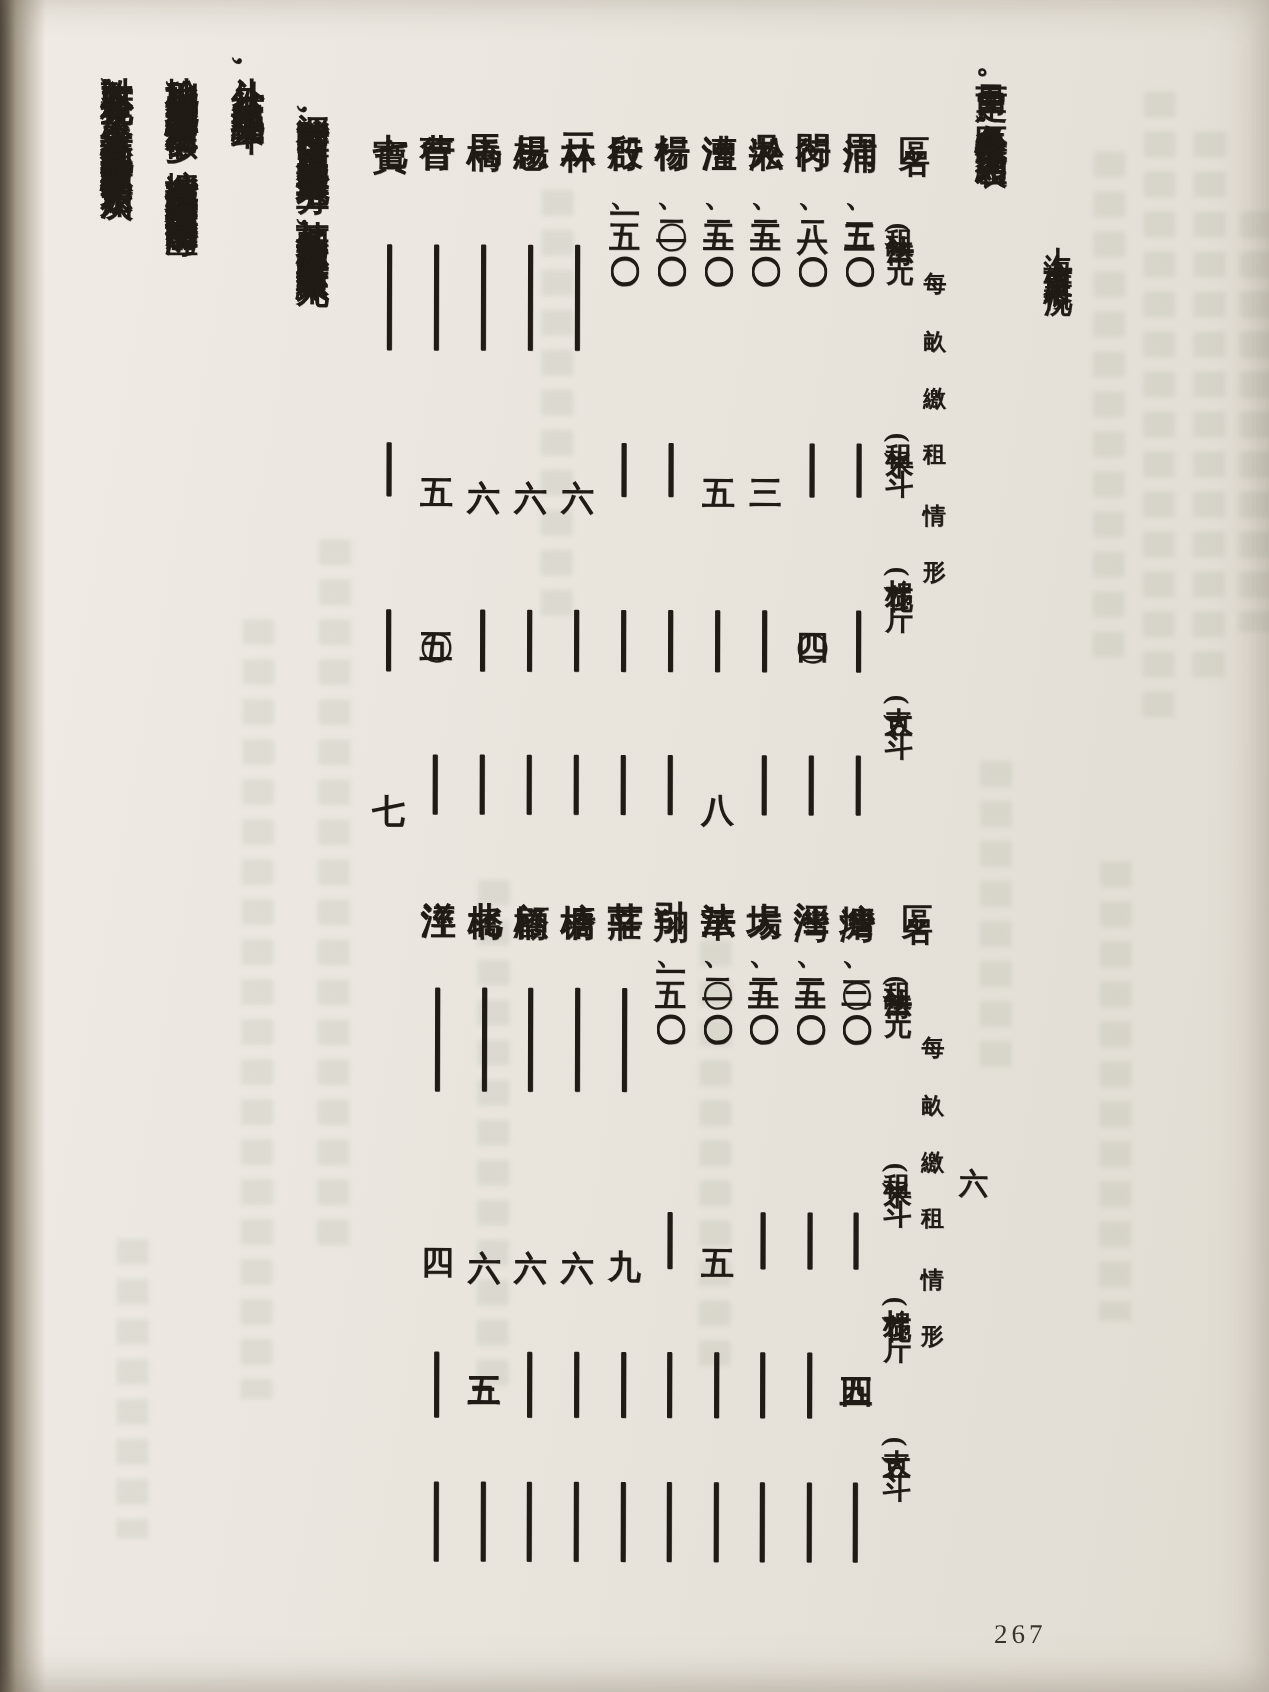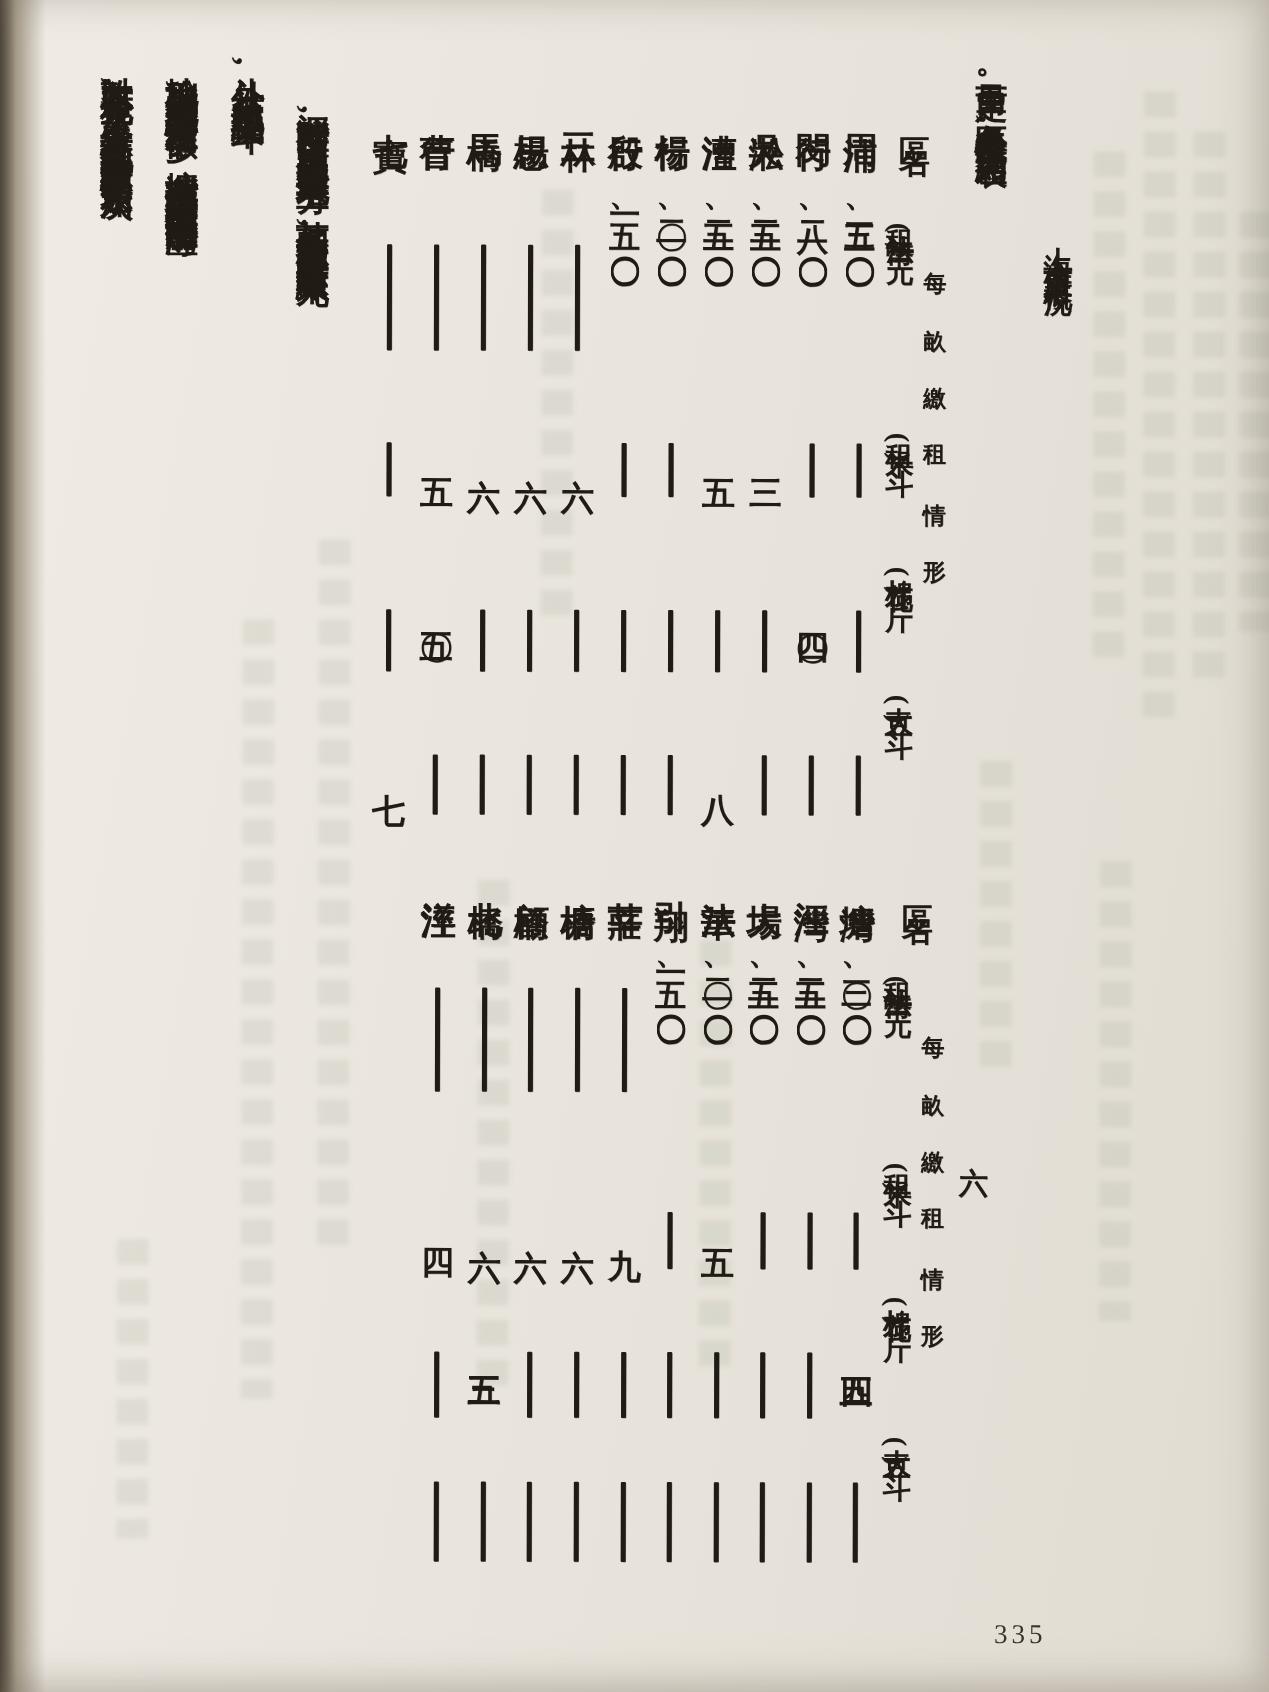--- a/index.html
+++ b/index.html
@@ -226,17 +226,17 @@
         <div class="vdash" style="height: 80px; top: 1482px;"></div>
       </div>
     </div>
 
   <div class="vtext body-col tc1">江灣陸行兩區,規定以佃戶收穫所得與地主平分。莘莊佃戶負擔極重,除每畝須繳米九</div>
   <div class="vtext body-col tc2">斗外,尚須代地主納稅米一斗。</div>
   <div class="vtext body-col tc3">地稅則大都由地主繳納,惟稅額不多。塘灣七寶大場法華陸行閔行吳淞蒲淞江灣等區,</div>
   <div class="vtext body-col tc4">以政府有令免稅一年,至今未繳,其他各區每畝所繳稅額,表示如次:</div>
 
   <div class="vtext col-marker">六</div>
-  <div class="page-number">335</div>
+  <div class="page-number">267</div>
 </div>
 
 <div class="gutter"></div>
 <div class="vignette"></div>
 
 </body></html>

